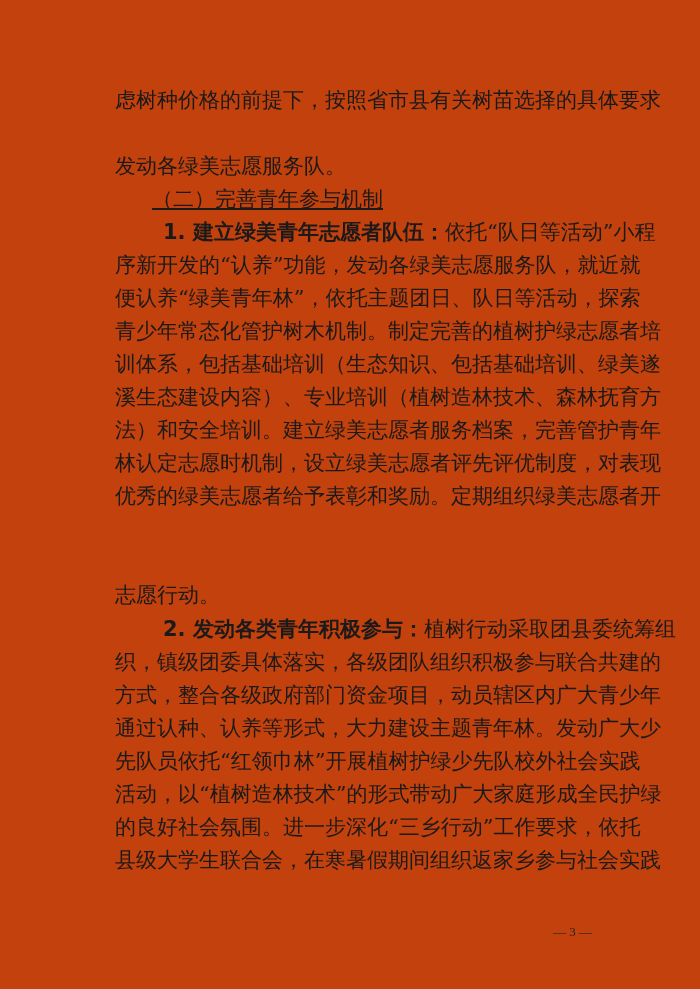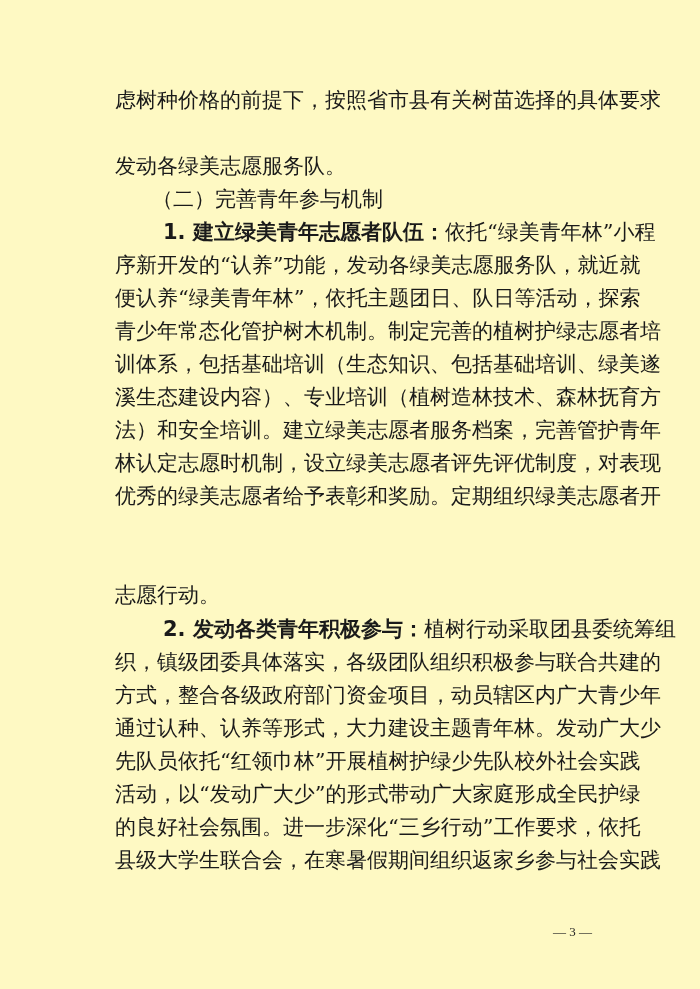--- a/index.html
+++ b/index.html
@@ -1,56 +1,56 @@
 <!DOCTYPE html>
 <html><head>
 <meta charset="utf-8">
 <style>
   html, body { margin: 0; padding: 0; background: #ffffff; }
   body { width: 700px; height: 989px; position: relative; overflow: hidden;
          font-family: "DejaVu Serif", "Liberation Serif", serif; color: #1a1a1a; }
-  .page { position: absolute; left: 0; top: 0; width: 700px; height: 989px; background: #fef9c3; }
+  .page { position: absolute; left: 0; top: 0; width: 700px; height: 989px; background: #c2410c; }
   .line { position: absolute; left: 115px; width: 490px; height: 33px; line-height: 33px;
           font-size: 21px; white-space: nowrap; text-align: justify; text-align-last: justify;
           letter-spacing: 0px; }
   .line.last { text-align-last: left; }
   .line.indent { left: 163px; width: 442px; }
-  .line.heading { left: 152px; width: auto; text-align-last: left; }
+  .line.heading { left: 152px; width: auto; text-align-last: left; text-decoration: underline; }
   .bold { font-weight: bold; font-family: "DejaVu Sans", "Liberation Sans", sans-serif; }
   .page-num { position: absolute; left: 553px; top: 924px; font-size: 13px;
               font-family: "Liberation Serif", serif; color: #222; }
 </style>
 </head>
 <body>
 
 <div class="page">
 
   <div class="line" style="top:84px">虑树种价格的前提下，按照省市县有关树苗选择的具体要求</div>
   <div class="line last" style="top:150px">发动各绿美志愿服务队。</div>
 
   <div class="line heading" style="top:183px">（二）完善青年参与机制</div>
 
   <div class="line indent" style="top:216px">
-    <span class="bold">1. 建立绿美青年志愿者队伍：</span><span>依托“绿美青年林”小程</span>
+    <span class="bold">1. 建立绿美青年志愿者队伍：</span><span>依托“队日等活动”小程</span>
   </div>
   <div class="line" style="top:249px">序新开发的“认养”功能，发动各绿美志愿服务队，就近就</div>
   <div class="line" style="top:282px">便认养“绿美青年林”，依托主题团日、队日等活动，探索</div>
   <div class="line" style="top:315px">青少年常态化管护树木机制。制定完善的植树护绿志愿者培</div>
   <div class="line" style="top:348px">训体系，包括基础培训（生态知识、包括基础培训、绿美遂</div>
   <div class="line" style="top:381px">溪生态建设内容）、专业培训（植树造林技术、森林抚育方</div>
   <div class="line" style="top:414px">法）和安全培训。建立绿美志愿者服务档案，完善管护青年</div>
   <div class="line" style="top:447px">林认定志愿时机制，设立绿美志愿者评先评优制度，对表现</div>
   <div class="line" style="top:480px">优秀的绿美志愿者给予表彰和奖励。定期组织绿美志愿者开</div>
   <div class="line last" style="top:579px">志愿行动。</div>
 
   <div class="line indent" style="top:613px">
     <span class="bold">2. 发动各类青年积极参与：</span><span>植树行动采取团县委统筹组</span>
   </div>
   <div class="line" style="top:646px">织，镇级团委具体落实，各级团队组织积极参与联合共建的</div>
   <div class="line" style="top:679px">方式，整合各级政府部门资金项目，动员辖区内广大青少年</div>
   <div class="line" style="top:712px">通过认种、认养等形式，大力建设主题青年林。发动广大少</div>
   <div class="line" style="top:745px">先队员依托“红领巾林”开展植树护绿少先队校外社会实践</div>
-  <div class="line" style="top:778px">活动，以“发动广大少”的形式带动广大家庭形成全民护绿</div>
+  <div class="line" style="top:778px">活动，以“植树造林技术”的形式带动广大家庭形成全民护绿</div>
   <div class="line" style="top:811px">的良好社会氛围。进一步深化“三乡行动”工作要求，依托</div>
   <div class="line" style="top:844px">县级大学生联合会，在寒暑假期间组织返家乡参与社会实践</div>
 
   <div class="page-num">— 3 —</div>
 </div>
 
 </body></html>

